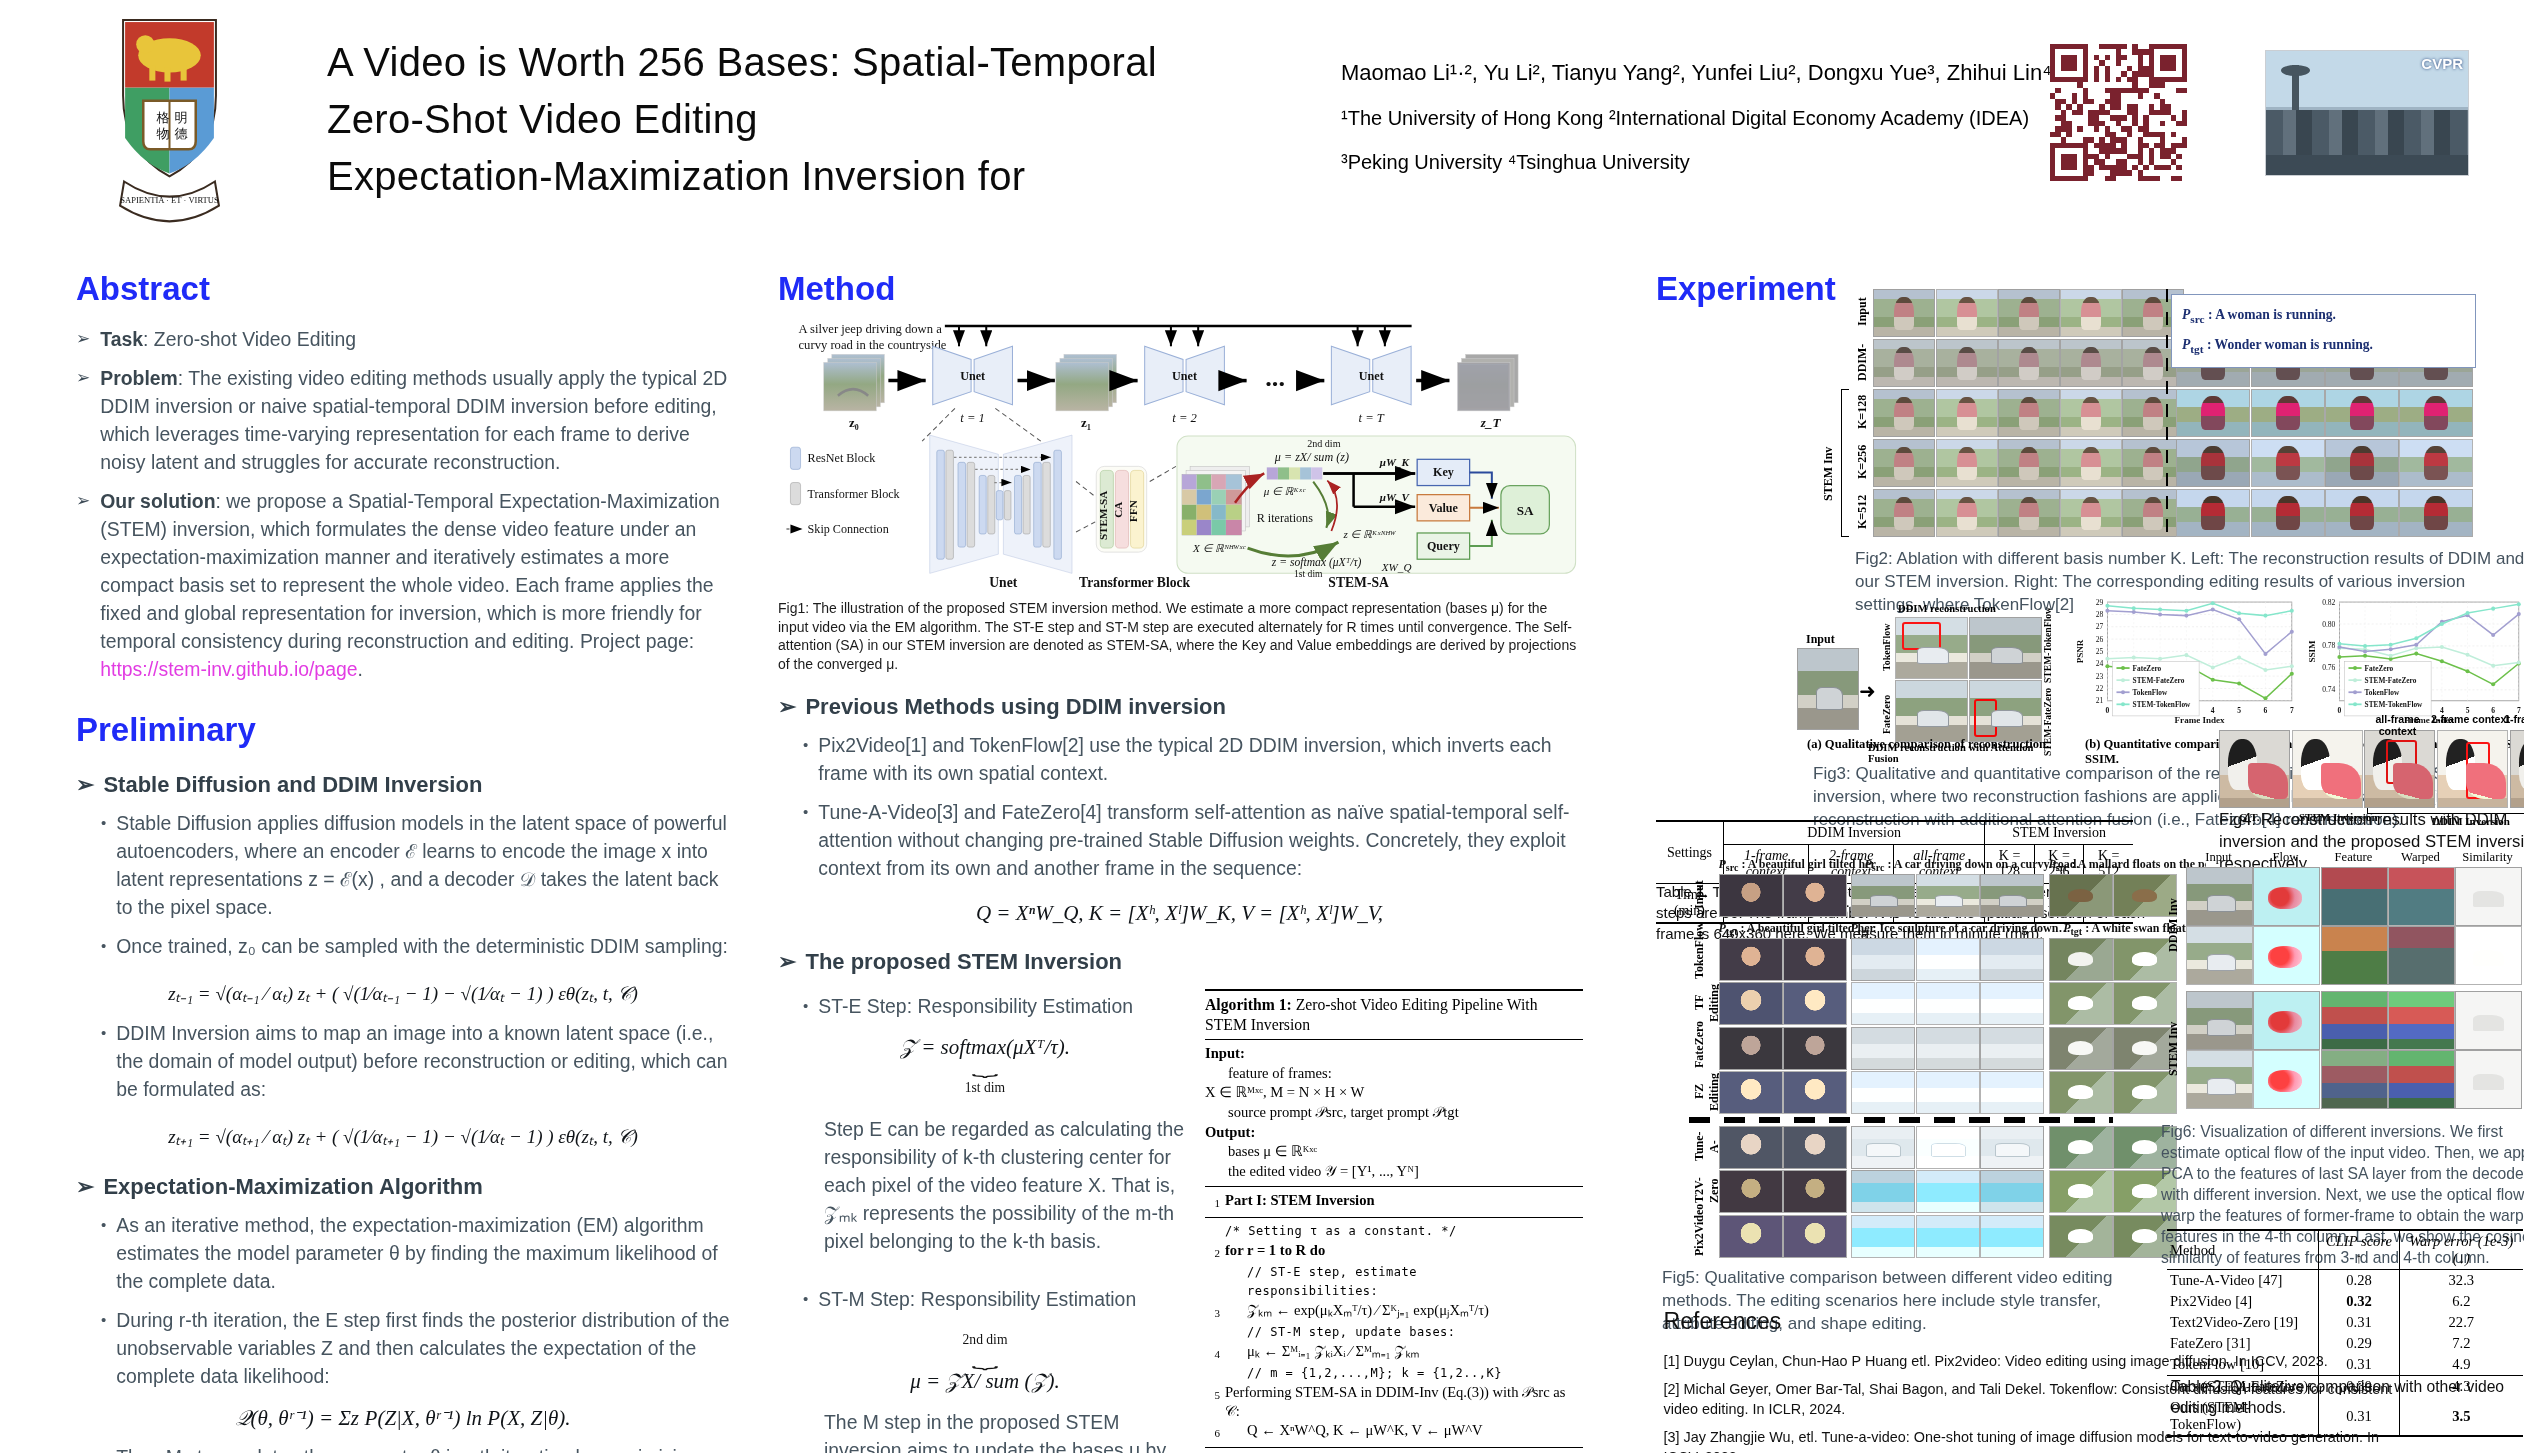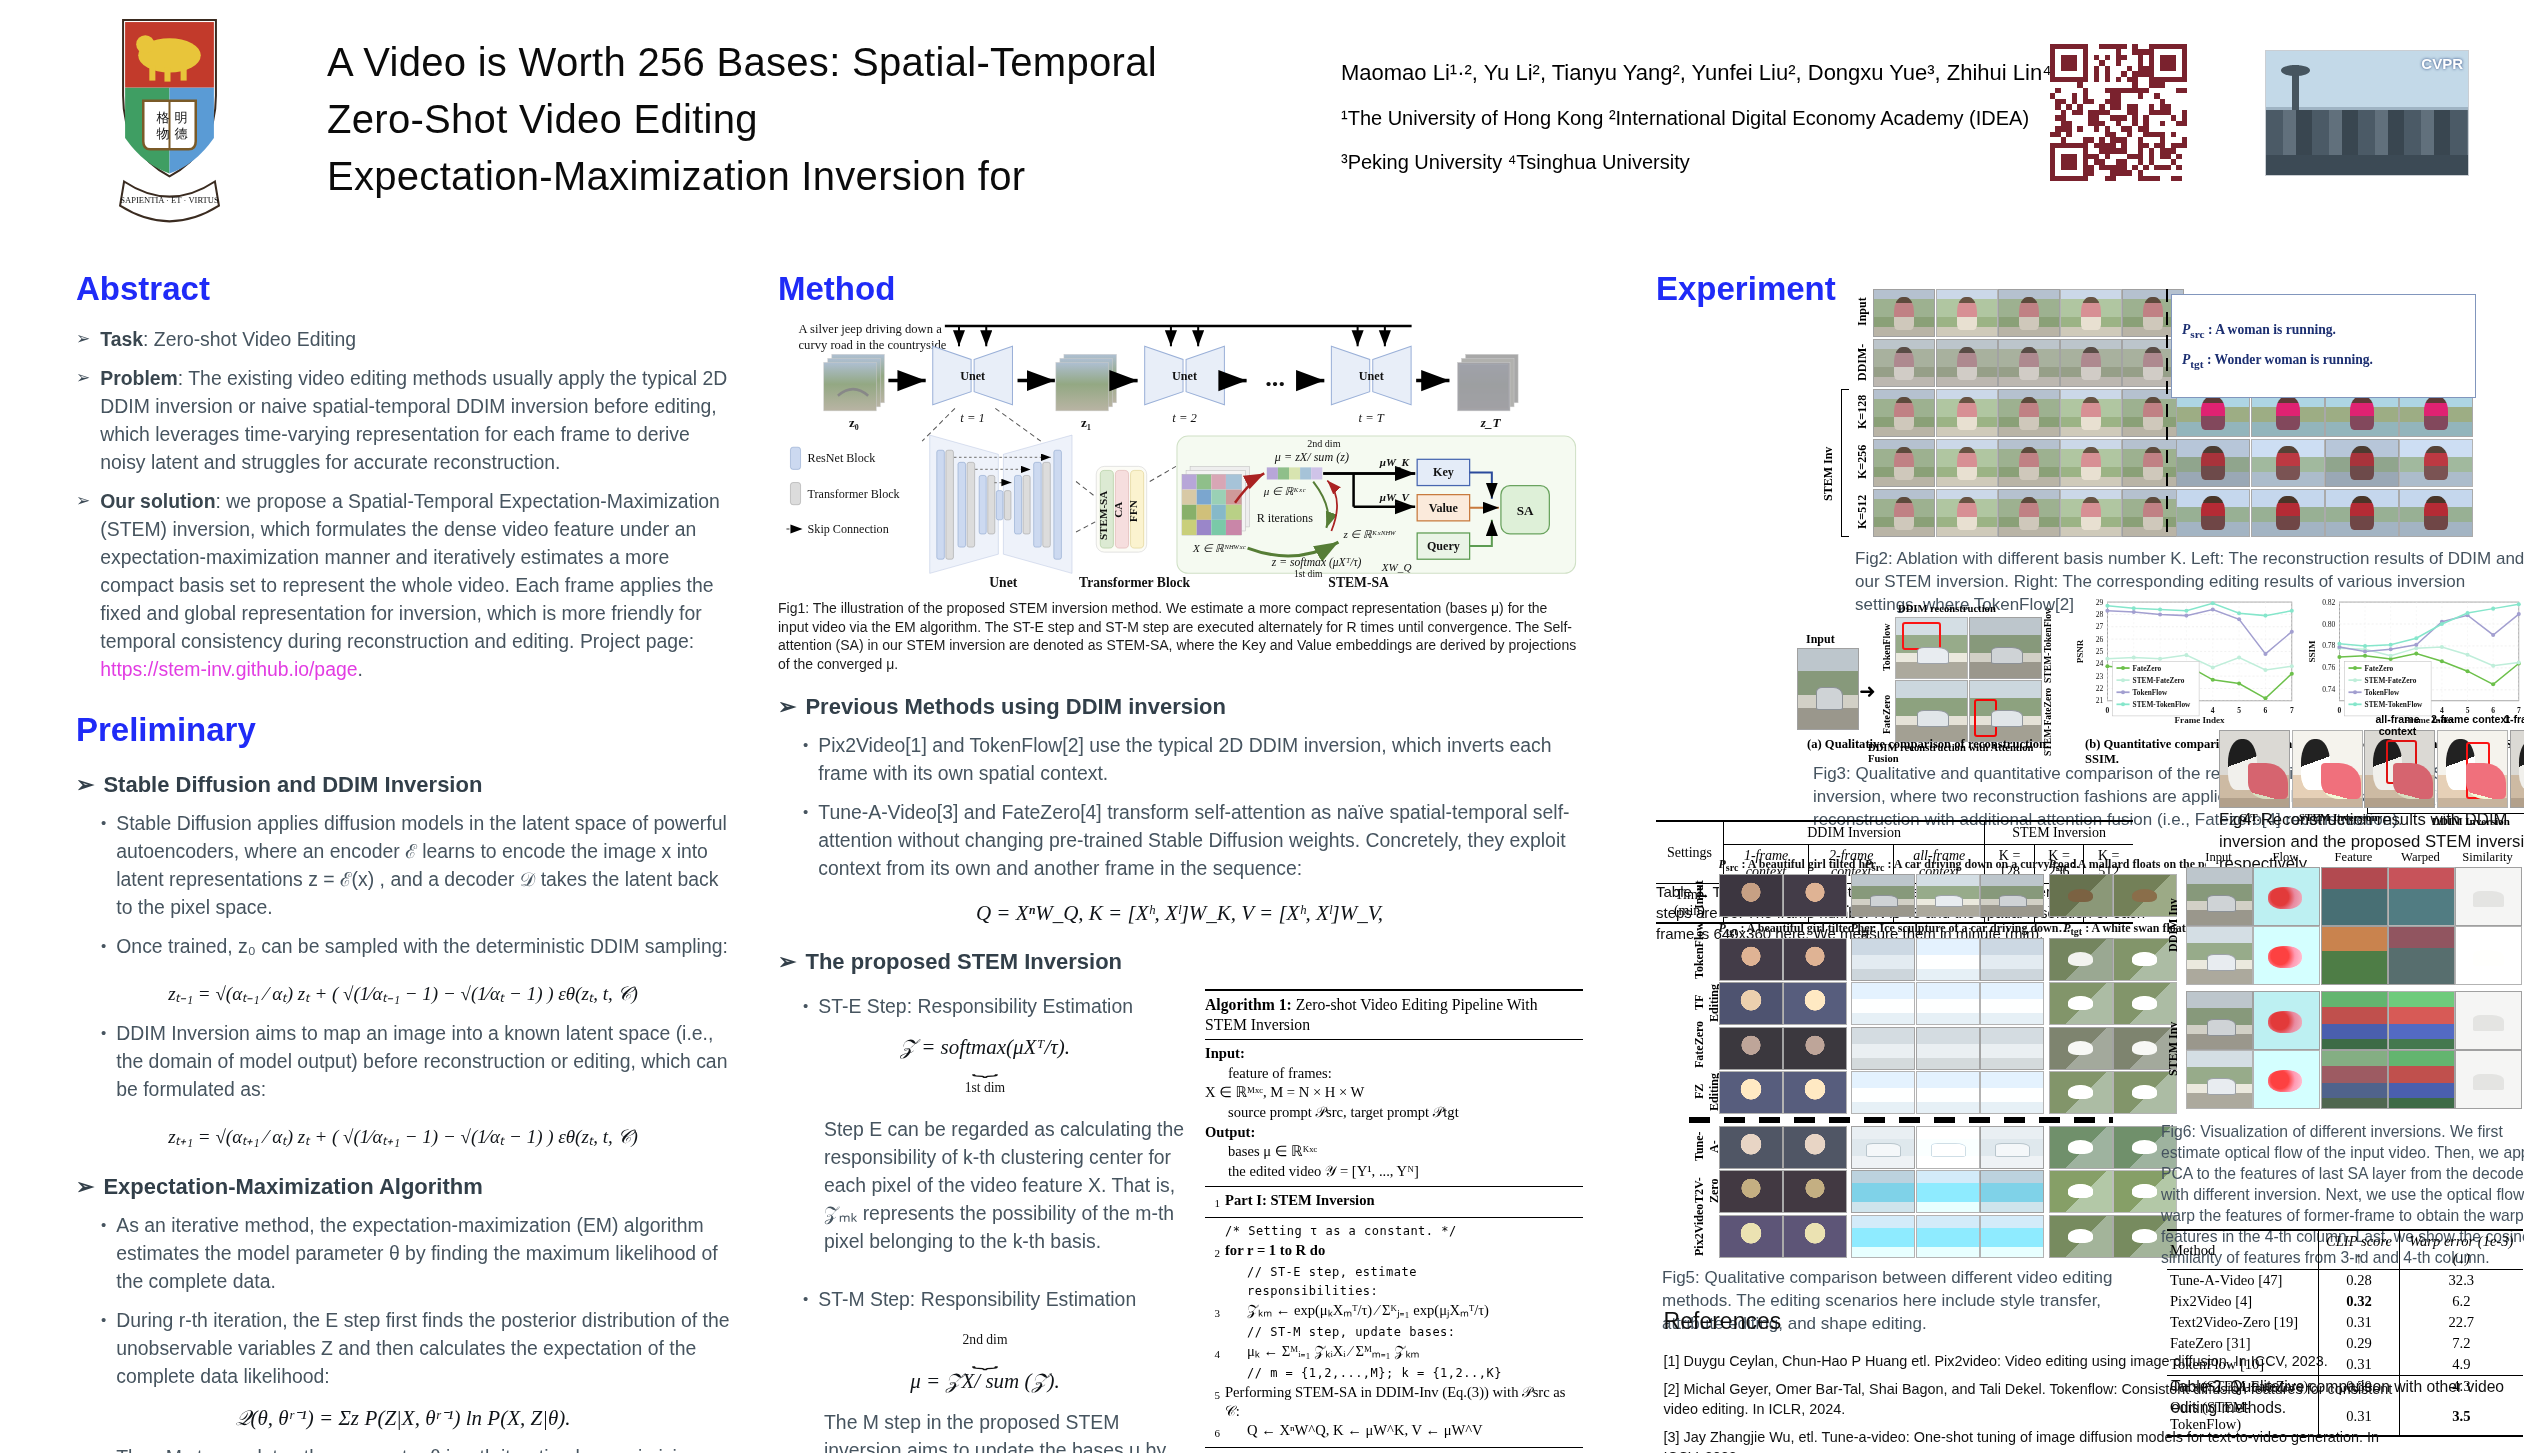--- a/index.html
+++ b/index.html
@@ -93,21 +93,21 @@
   .g-rabbit::before{content:"";position:absolute;left:12%;top:10%;width:42%;height:68%;border-radius:45% 45% 30% 30%;
       background:linear-gradient(160deg,#1e1e1e 0 45%,#f1f0ec 45% 100%);}
   .g-rabbit::after{content:"";position:absolute;right:2%;bottom:10%;width:58%;height:48%;border-radius:10% 55% 12% 45%;
       background:linear-gradient(15deg,#d9dfc0 0 16%,#d6646f 16% 100%);}
   .b2{filter:brightness(1.12);}
   .b3{filter:saturate(.55) brightness(1.02) hue-rotate(-8deg);}
   .b4{filter:hue-rotate(20deg) brightness(1.06);}
   .b5{filter:brightness(1.18) saturate(1.25);}
   .b6{filter:contrast(1.12) brightness(1.04);}
   .o{filter:hue-rotate(-24deg) saturate(1.5) brightness(1.05);}
-  .prompt-box{border:1.5px solid #8196bd;background:#fff;padding:21px 10px;font-family:"Liberation Serif",serif;
+  .prompt-box{border:1.5px solid #8196bd;background:#fff;padding:6px 10px;font-family:"Liberation Serif",serif;
       font-weight:700;font-size:13.6px;color:#1c2f71;display:flex;flex-direction:column;justify-content:space-around;}
   .prompt-box i{font-style:italic;}
   .dashv{background:repeating-linear-gradient(180deg,#000 0 13px,transparent 13px 23px);width:2px;}
   .dashh{background:repeating-linear-gradient(90deg,#000 0 21px,transparent 21px 35px);height:6px;}
   
   table{border-collapse:collapse;font-family:"Liberation Serif",serif;color:#000;}
   #table1{width:477px;border-top:2.5px double #000;border-bottom:2.5px double #000;font-size:14px;}
   #table1 td{text-align:center;padding:3px 4px;}
   #table1 .grp{border-bottom:1px solid #000;}
   #table1 tr.vals td{border-top:1px solid #000;}

